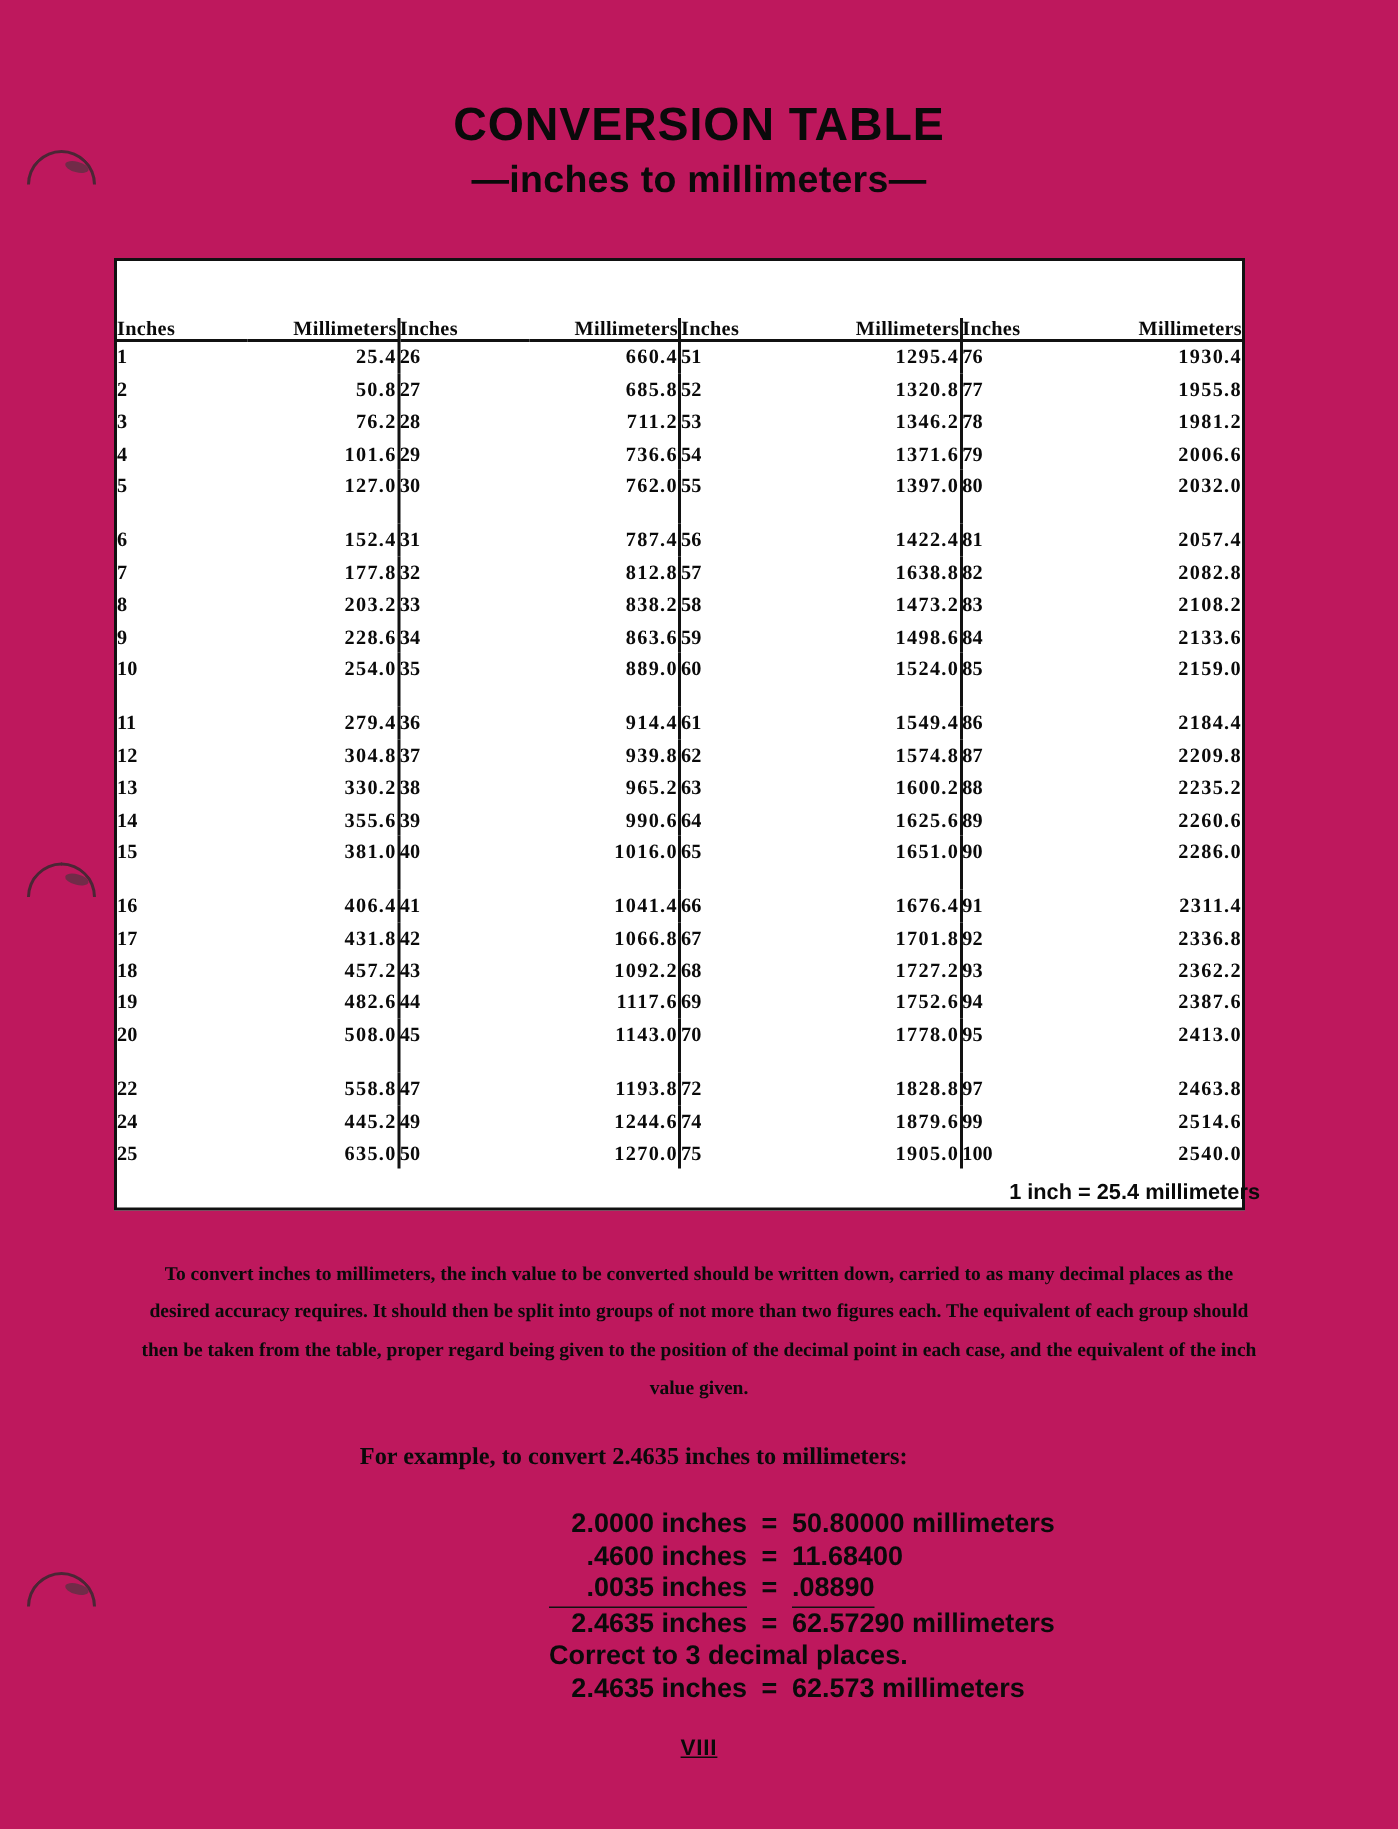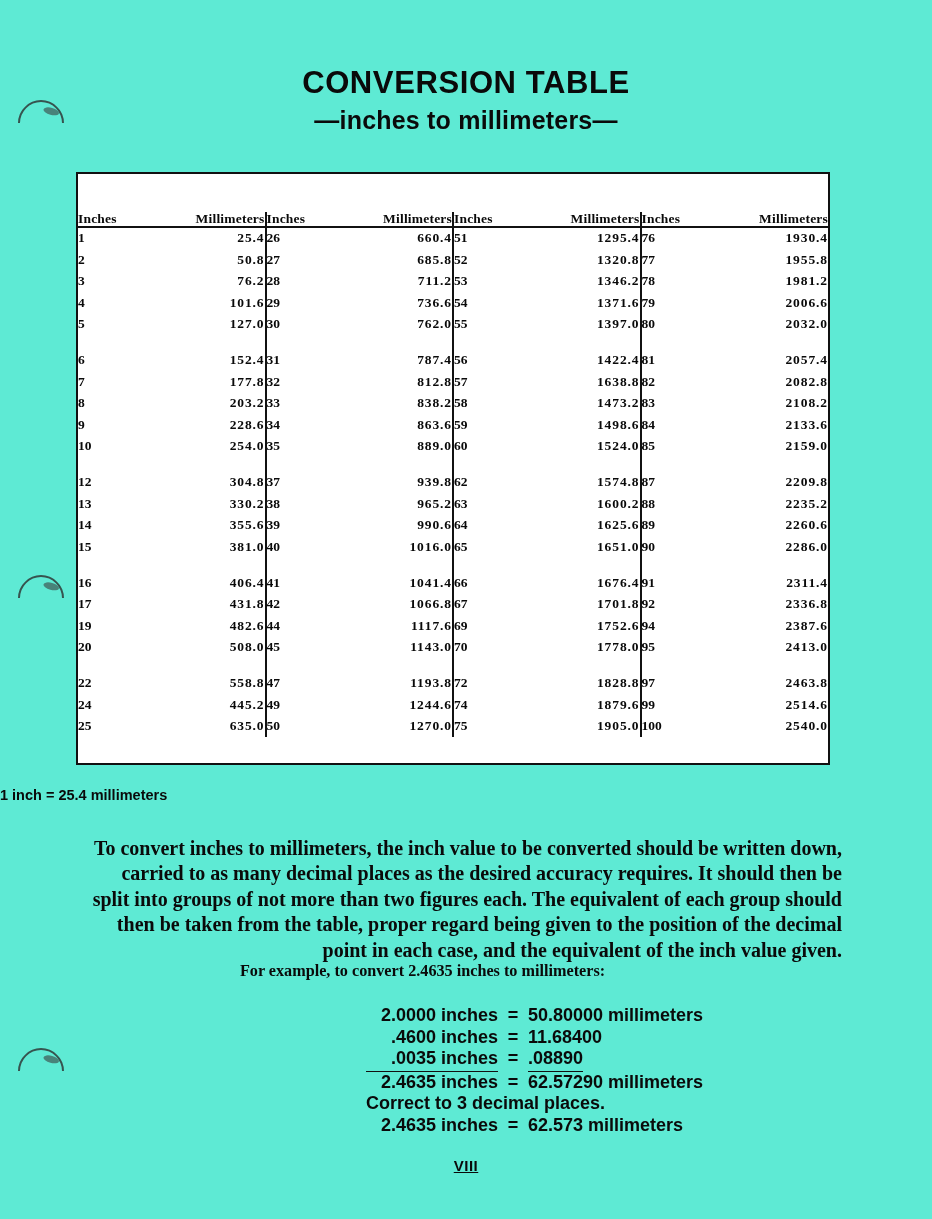--- a/index.html
+++ b/index.html
@@ -12,21 +12,21 @@
     height: 1219px;
     position: relative;
     font-family: "Liberation Serif", serif;
     color: #0a0a0a;
     overflow: hidden;
   }
 
   .page {
     position: absolute;
     inset: 0;
-    background: #5eead4;
+    background: #be185d;
   }
 
   
   .hole {
     position: absolute;
     left: 18px;
     width: 42px;
     height: 42px;
     border-radius: 50%;
     border: 2px solid #2b2b2b;
@@ -119,37 +119,37 @@
 
   col.c-in { width: 11.6%; }
   col.c-mm { width: 13.4%; }
 
   
   .caption {
     position: absolute;
     top: 787px;
     left: 0;
     width: 840px;
-    text-align: left;
+    text-align: right;
     font-family: "Liberation Sans", sans-serif;
     font-weight: bold;
     font-size: 14.5px;
   }
 
   
   .para {
     position: absolute;
     top: 836px;
     left: 90px;
     width: 752px;
     font-family: "Liberation Serif", serif;
     font-weight: bold;
-    font-size: 20px;
+    font-size: 13px;
     line-height: 25.4px;
-    text-align: right;
+    text-align: center;
   }
 
   .example-line {
     position: absolute;
     top: 962px;
     left: 0;
     width: 845px;
     text-align: center;
     font-family: "Liberation Serif", serif;
     font-weight: bold;
@@ -359,20 +359,30 @@
             <td>&nbsp;</td>
             <td>&nbsp;</td>
             <td class="vdiv">&nbsp;</td>
             <td>&nbsp;</td>
             <td class="vdiv">&nbsp;</td>
             <td>&nbsp;</td>
             <td class="vdiv">&nbsp;</td>
             <td>&nbsp;</td>
           </tr>
           <tr>
+            <td class="in-c">11</td>
+            <td class="mm-c">279.4</td>
+            <td class="in-c vdiv">36</td>
+            <td class="mm-c">914.4</td>
+            <td class="in-c vdiv">61</td>
+            <td class="mm-c">1549.4</td>
+            <td class="in-c vdiv">86</td>
+            <td class="mm-c">2184.4</td>
+          </tr>
+          <tr>
             <td class="in-c">12</td>
             <td class="mm-c">304.8</td>
             <td class="in-c vdiv">37</td>
             <td class="mm-c">939.8</td>
             <td class="in-c vdiv">62</td>
             <td class="mm-c">1574.8</td>
             <td class="in-c vdiv">87</td>
             <td class="mm-c">2209.8</td>
           </tr>
           <tr>
@@ -429,20 +439,30 @@
             <td class="in-c">17</td>
             <td class="mm-c">431.8</td>
             <td class="in-c vdiv">42</td>
             <td class="mm-c">1066.8</td>
             <td class="in-c vdiv">67</td>
             <td class="mm-c">1701.8</td>
             <td class="in-c vdiv">92</td>
             <td class="mm-c">2336.8</td>
           </tr>
           <tr>
+            <td class="in-c">18</td>
+            <td class="mm-c">457.2</td>
+            <td class="in-c vdiv">43</td>
+            <td class="mm-c">1092.2</td>
+            <td class="in-c vdiv">68</td>
+            <td class="mm-c">1727.2</td>
+            <td class="in-c vdiv">93</td>
+            <td class="mm-c">2362.2</td>
+          </tr>
+          <tr>
             <td class="in-c">19</td>
             <td class="mm-c">482.6</td>
             <td class="in-c vdiv">44</td>
             <td class="mm-c">1117.6</td>
             <td class="in-c vdiv">69</td>
             <td class="mm-c">1752.6</td>
             <td class="in-c vdiv">94</td>
             <td class="mm-c">2387.6</td>
           </tr>
           <tr>

